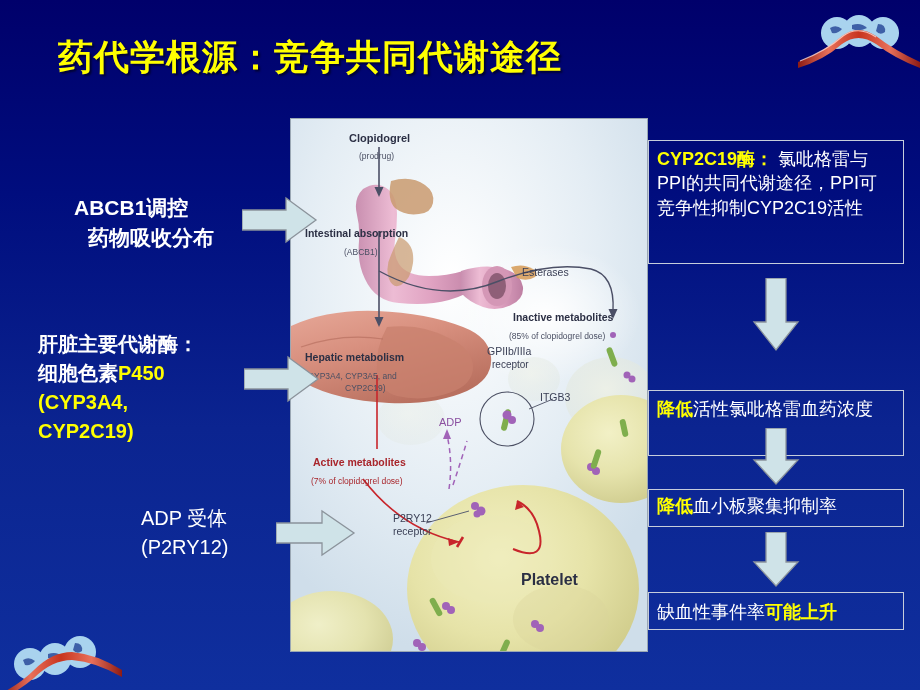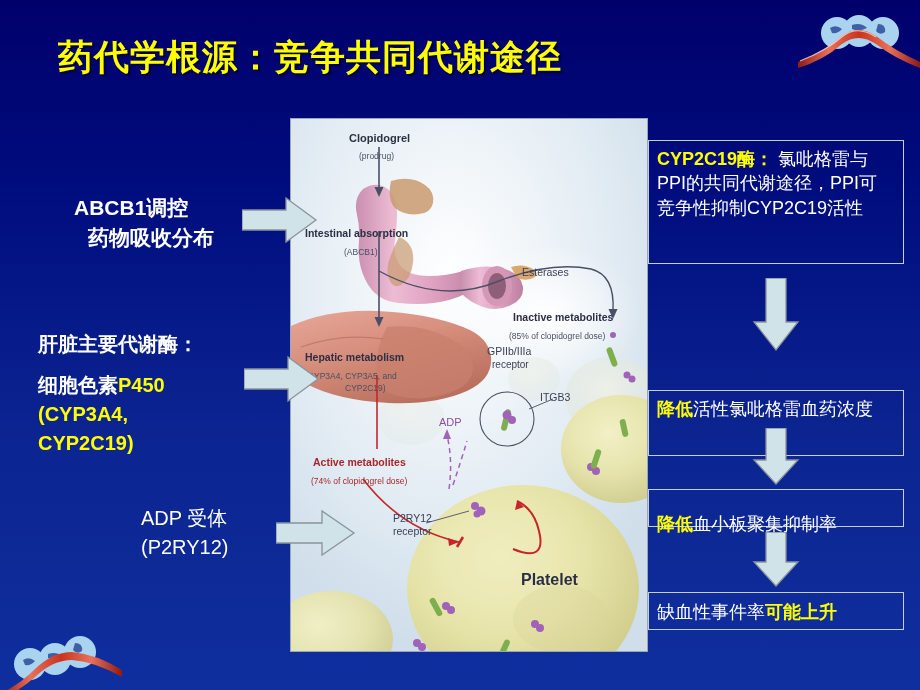--- a/index.html
+++ b/index.html
@@ -257,21 +257,21 @@
       <span class="sub">(CYP3A4, CYP3A5, and</span>
     </div>
     <div class="fl" style="left:54px;top:258px;">
       <span class="sub">CYP2C19)</span>
     </div>
 
     <div class="fl red" style="left:22px;top:337px;font-size:10.5px;">
       <b>Active metabolites</b>
     </div>
     <div class="fl red" style="left:20px;top:351px;">
-      <span class="sub">(74% of clopidogrel dose)</span>
+      <span class="sub">(7% of clopidogrel dose)</span>
     </div>
 
     <div class="fl purple" style="left:148px;top:297px;font-size:11px;">
       <span>ADP</span>
     </div>
 
     <div class="fl" style="left:196px;top:226px;font-size:10.5px;">
       <span>GPIIb/IIIa</span>
     </div>
     <div class="fl" style="left:201px;top:240px;font-size:10px;">
@@ -300,21 +300,21 @@
   </div>
 
   <div class="arrow" style="left:242px;top:196px;">
     <svg width="76" height="48" viewBox="0 0 76 48">
       <path d="M0 14 H44 V2 L74 24 L44 46 V34 H0 Z" fill="#cfe3e8" stroke="#8b939b" stroke-width="1.3"></path>
     </svg>
   </div>
 
   <div class="callout b" style="left:38px;top:330px;font-size:20px;">
     <div>肝脏主要代谢酶：</div>
-    <div style="margin-top:12px;">
+    <div style="margin-top:0;">
       <span>细胞色素</span><span class="yel">P450</span>
     </div>
     <div class="yel">(CYP3A4,</div>
     <div class="yel">CYP2C19)</div>
   </div>
 
   <div class="arrow" style="left:244px;top:355px;">
     <svg width="76" height="48" viewBox="0 0 76 48">
       <path d="M0 14 H44 V2 L74 24 L44 46 V34 H0 Z" fill="#cfe3e8" stroke="#8b939b" stroke-width="1.3"></path>
     </svg>
@@ -344,21 +344,21 @@
   <div class="rbox big" style="top:357px;height:66px;margin-top:33px;">
     <b>降低</b><span>活性氯吡格雷血药浓度</span>
   </div>
 
   <div class="arrow" style="left:752px;top:428px;">
     <svg width="48" height="58" viewBox="0 0 48 58">
       <path d="M14 0 H34 V32 H46 L24 56 L2 32 H14 Z" fill="#cfe3e8" stroke="#8b939b" stroke-width="1.3"></path>
     </svg>
   </div>
 
-  <div class="rbox big" style="top:489px;height:38px;padding-top:22px;">
+  <div class="rbox big" style="top:489px;height:38px;padding-top:4px;">
     <b>降低</b><span>血小板聚集抑制率</span>
   </div>
 
   <div class="arrow" style="left:752px;top:532px;">
     <svg width="48" height="56" viewBox="0 0 48 56">
       <path d="M14 0 H34 V30 H46 L24 54 L2 30 H14 Z" fill="#cfe3e8" stroke="#8b939b" stroke-width="1.3"></path>
     </svg>
   </div>
 
   <div class="rbox big" style="top:592px;height:38px;padding-top:7px;">

